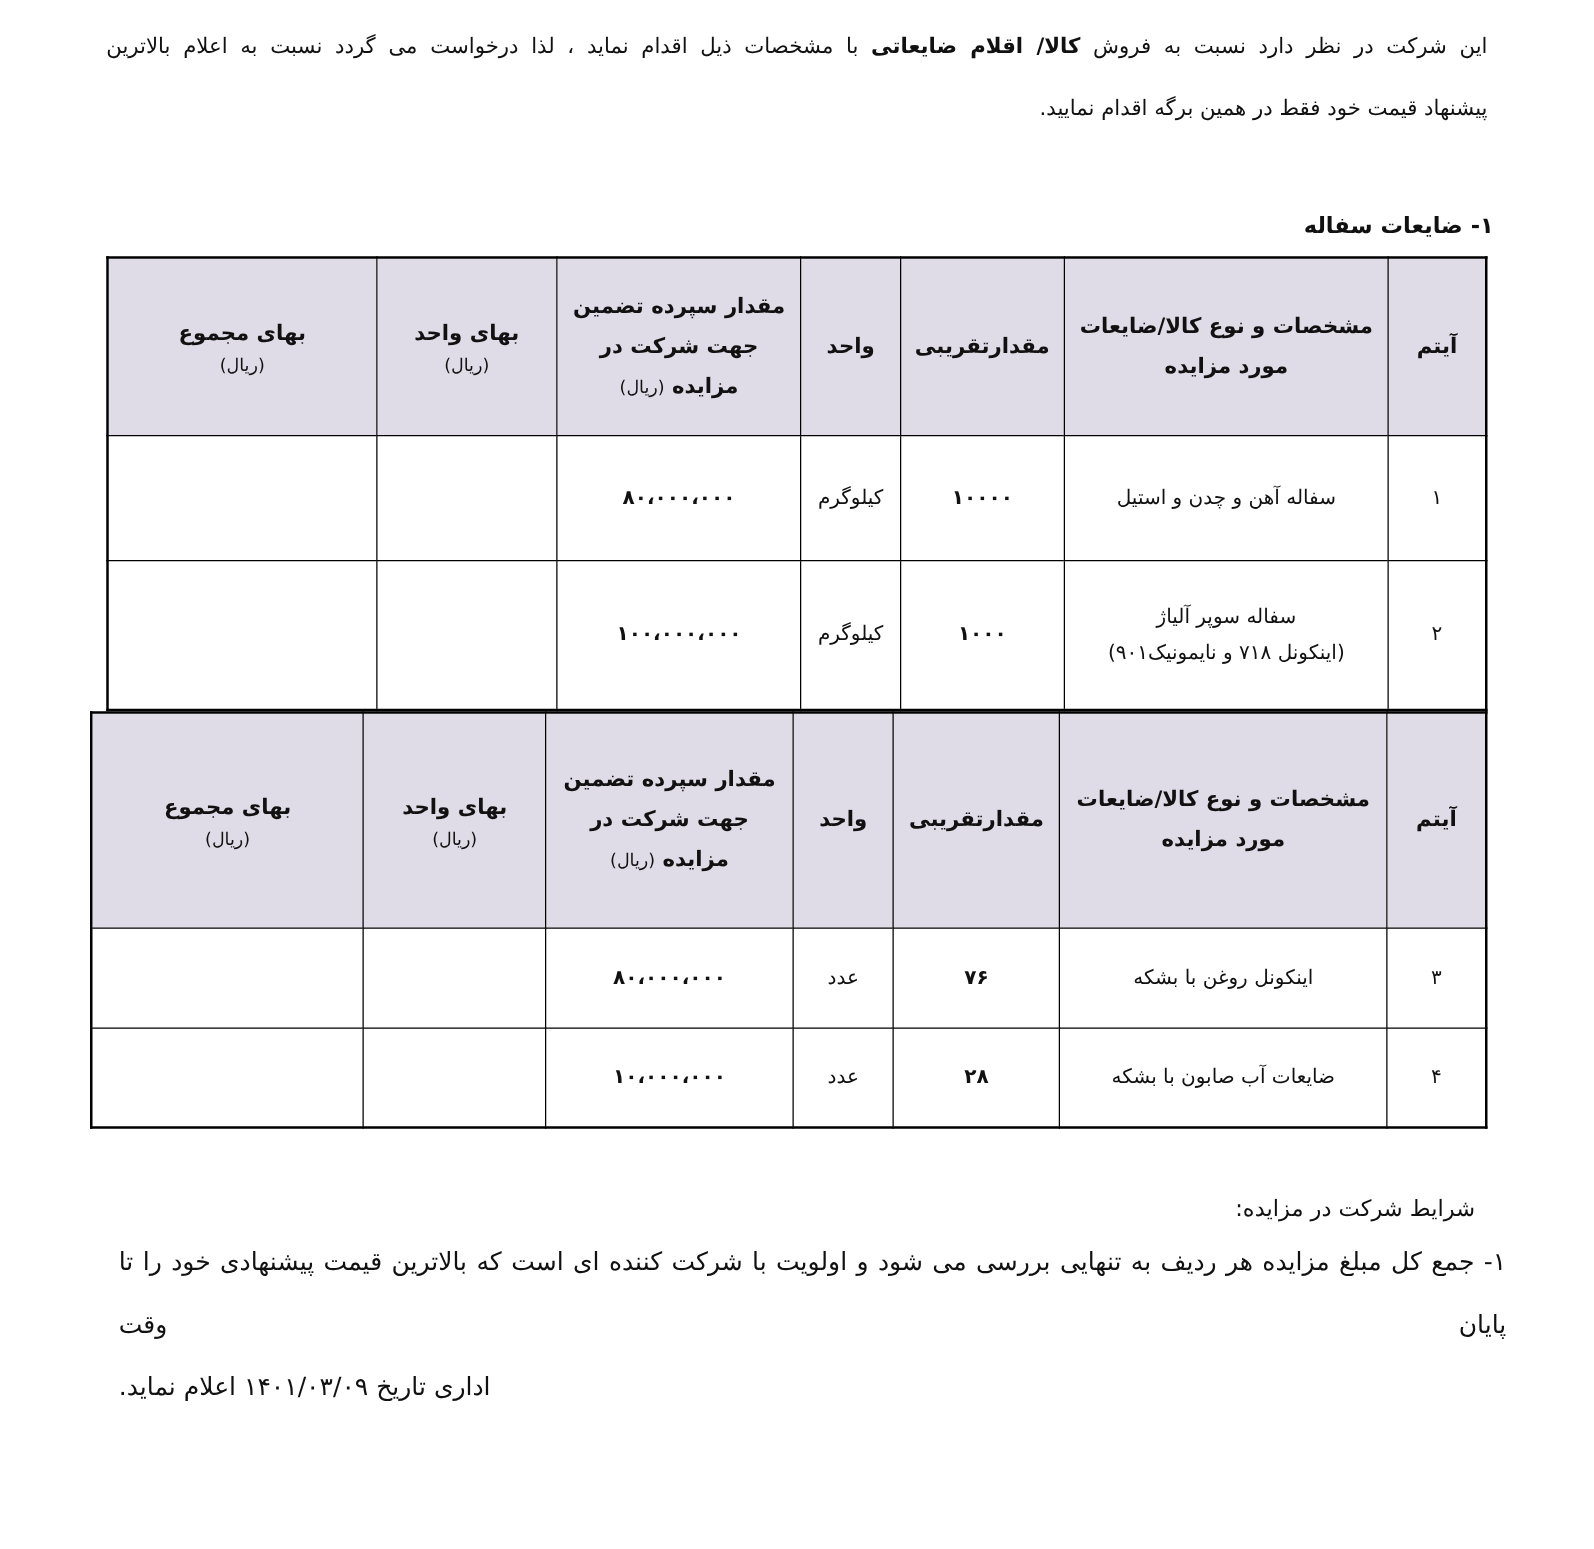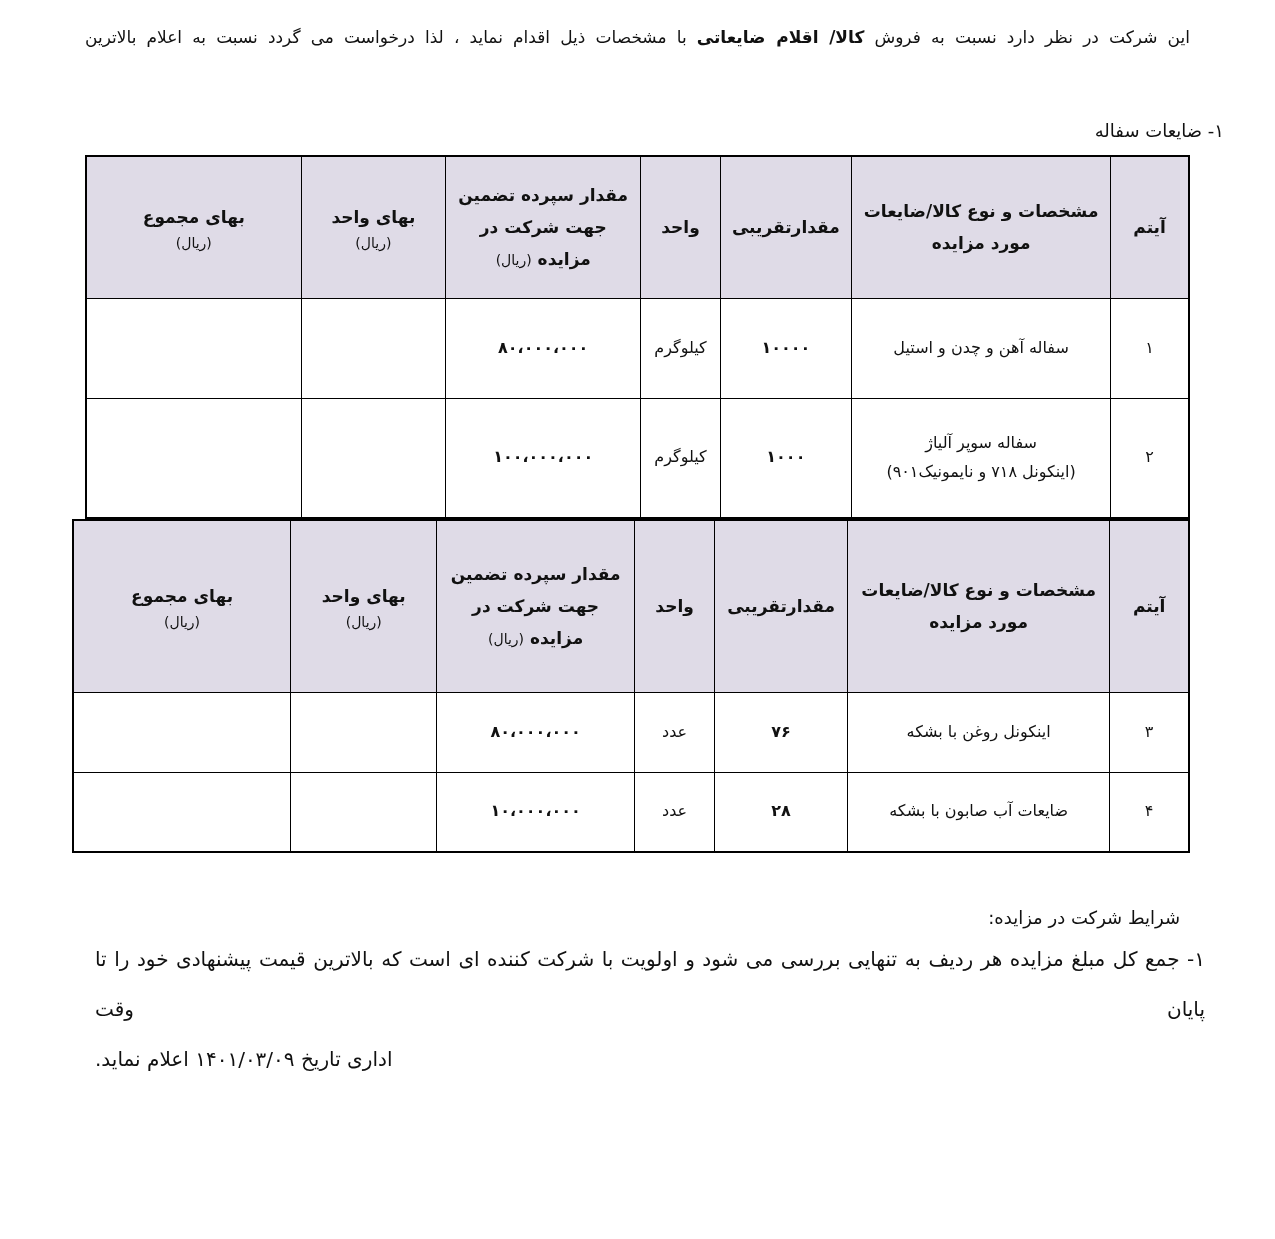--- a/index.html
+++ b/index.html
@@ -21,22 +21,22 @@
     font-size: 19px;
   }
   .intro {
     margin: 12px 85px 0 85px;
     font-size: 17px;
     line-height: 50px;
   }
   .intro .l1 { text-align: justify; text-align-last: justify; }
   .intro .l2 { text-align: right; }
   .sec-heading {
-    margin: 0 51px 14px 85px;
-    font-weight: normal;
+    margin: 0 80px 14px 85px;
+    font-weight: bold;
     font-size: 18px;
   }
   .sec-heading.s1 { margin-top: 58px; }
   .sec-heading.s2 { margin-top: 32px; margin-bottom: 16px; }
   .cond-heading {
     margin: 54px 95px 6px 85px;
     font-weight: normal;
     font-size: 18px;
   }
   .cond-body {
@@ -84,20 +84,21 @@
   b.inline-bold { font-weight: bold; }
 </style>
 </head>
 <body>
 
 <div class="page">
 
 
   <div class="intro">
     <div class="l1"><span>این شرکت در نظر دارد نسبت به فروش </span><b class="inline-bold">کالا/ اقلام ضایعاتی</b><span> با مشخصات ذیل اقدام نماید ، لذا درخواست می گردد نسبت به اعلام بالاترین</span></div>
+    <div class="l2">پیشنهاد قیمت خود فقط در همین برگه اقدام نمایید.</div>
   </div>
 
   <div class="sec-heading s1">۱-   ضایعات سفاله</div>
 
   <table class="auction t1">
     <colgroup>
       <col style="width:7.1%">
         <col style="width:23.5%">
         <col style="width:11.9%">
         <col style="width:7.2%">

